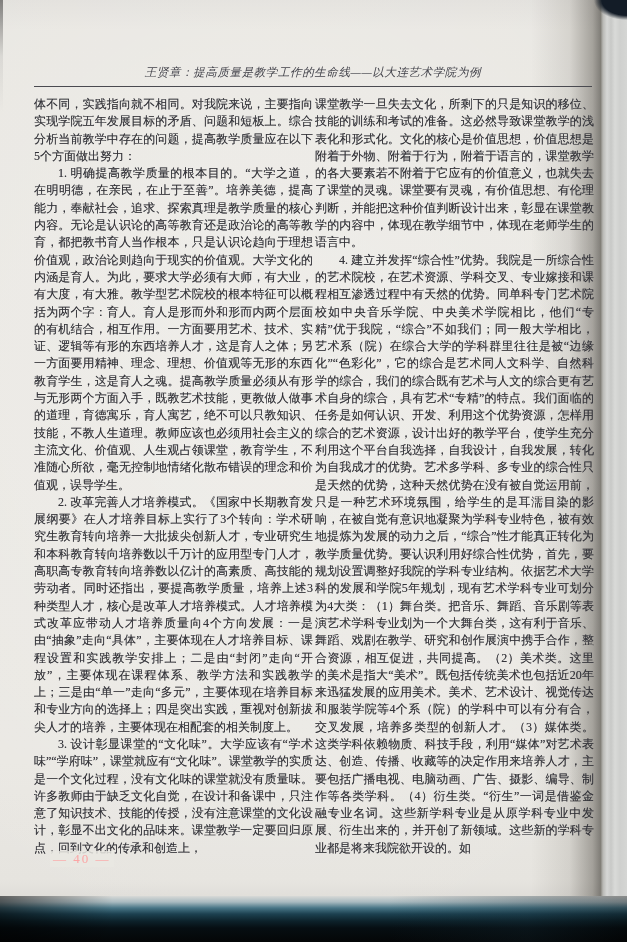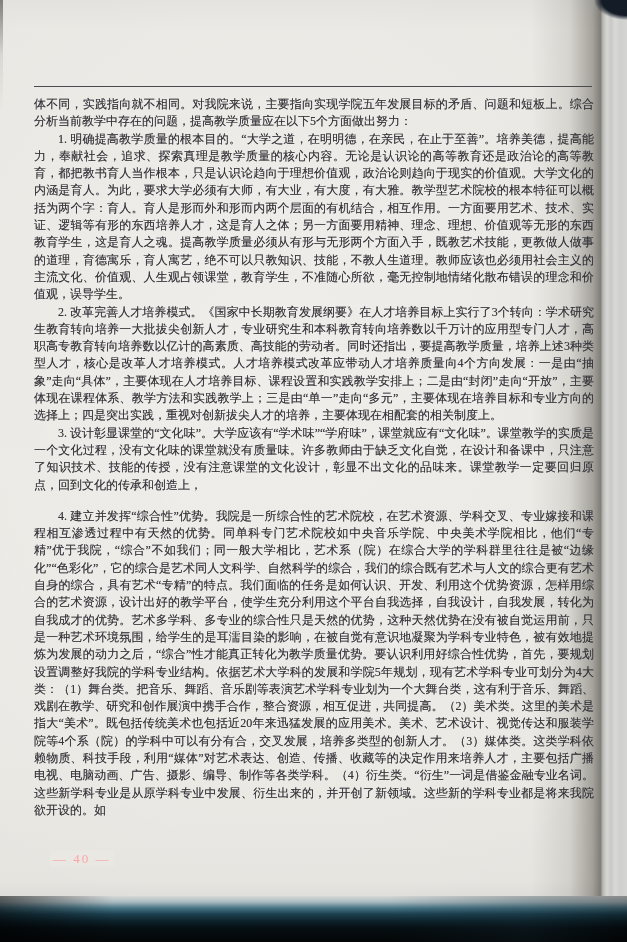--- a/index.html
+++ b/index.html
@@ -55,21 +55,21 @@
     font-style: italic;
     font-size: 11.5px; letter-spacing: 0.6px;
     color: #42424a;
   }
   #header-rule {
     position: absolute; left: 34px; top: 86px; width: 558px; height: 1px;
     background: #4a4a50;
   }
   #columns {
     position: absolute; left: 34px; top: 96px; width: 560px;
-    display: flex; gap: 14px; flex-direction: column;
+    display: flex; gap: 2px;
   }
   .col { flex: 1 1 0; }
   .col p {
     margin: 0;
     font-size: 12px;
     line-height: 17.3px;
     text-align: justify;
     color: #34343a;
     text-shadow: 0 0 0.5px rgba(52,52,58,0.55);
   }
@@ -83,30 +83,32 @@
 </head>
 <body>
 
 <div id="scan">
   <div id="paper"></div>
   <div id="page-curl"></div>
   <div id="next-page"></div>
   <div id="corner-tr"></div>
   <div id="left-edge"></div>
 
+  <div id="running-header">王贤章：提高质量是教学工作的生命线——以大连艺术学院为例</div>
   <div id="header-rule"></div>
 
   <div id="columns">
     <div class="col">
       <p>体不同，实践指向就不相同。对我院来说，主要指向实现学院五年发展目标的矛盾、问题和短板上。综合分析当前教学中存在的问题，提高教学质量应在以下5个方面做出努力：</p>
       <p class="indent">1. 明确提高教学质量的根本目的。“大学之道，在明明德，在亲民，在止于至善”。培养美德，提高能力，奉献社会，追求、探索真理是教学质量的核心内容。无论是认识论的高等教育还是政治论的高等教育，都把教书育人当作根本，只是认识论趋向于理想价值观，政治论则趋向于现实的价值观。大学文化的内涵是育人。为此，要求大学必须有大师，有大业，有大度，有大雅。教学型艺术院校的根本特征可以概括为两个字：育人。育人是形而外和形而内两个层面的有机结合，相互作用。一方面要用艺术、技术、实证、逻辑等有形的东西培养人才，这是育人之体；另一方面要用精神、理念、理想、价值观等无形的东西教育学生，这是育人之魂。提高教学质量必须从有形与无形两个方面入手，既教艺术技能，更教做人做事的道理，育德寓乐，育人寓艺，绝不可以只教知识、技能，不教人生道理。教师应该也必须用社会主义的主流文化、价值观、人生观占领课堂，教育学生，不准随心所欲，毫无控制地情绪化散布错误的理念和价值观，误导学生。</p>
       <p class="indent">2. 改革完善人才培养模式。《国家中长期教育发展纲要》在人才培养目标上实行了3个转向：学术研究生教育转向培养一大批拔尖创新人才，专业研究生和本科教育转向培养数以千万计的应用型专门人才，高职高专教育转向培养数以亿计的高素质、高技能的劳动者。同时还指出，要提高教学质量，培养上述3种类型人才，核心是改革人才培养模式。人才培养模式改革应带动人才培养质量向4个方向发展：一是由“抽象”走向“具体”，主要体现在人才培养目标、课程设置和实践教学安排上；二是由“封闭”走向“开放”，主要体现在课程体系、教学方法和实践教学上；三是由“单一”走向“多元”，主要体现在培养目标和专业方向的选择上；四是突出实践，重视对创新拔尖人才的培养，主要体现在相配套的相关制度上。</p>
       <p class="indent">3. 设计彰显课堂的“文化味”。大学应该有“学术味”“学府味”，课堂就应有“文化味”。课堂教学的实质是一个文化过程，没有文化味的课堂就没有质量味。许多教师由于缺乏文化自觉，在设计和备课中，只注意了知识技术、技能的传授，没有注意课堂的文化设计，彰显不出文化的品味来。课堂教学一定要回归原点，回到文化的传承和创造上，</p>
     </div>
     <div class="col">
+      <p>课堂教学一旦失去文化，所剩下的只是知识的移位、技能的训练和考试的准备。这必然导致课堂教学的浅表化和形式化。文化的核心是价值思想，价值思想是附着于外物、附着于行为，附着于语言的，课堂教学的各大要素若不附着于它应有的价值意义，也就失去了课堂的灵魂。课堂要有灵魂，有价值思想、有伦理判断，并能把这种价值判断设计出来，彰显在课堂教学的内容中，体现在教学细节中，体现在老师学生的语言中。</p>
       <p class="indent">4. 建立并发挥“综合性”优势。我院是一所综合性的艺术院校，在艺术资源、学科交叉、专业嫁接和课程相互渗透过程中有天然的优势。同单科专门艺术院校如中央音乐学院、中央美术学院相比，他们“专精”优于我院，“综合”不如我们；同一般大学相比，艺术系（院）在综合大学的学科群里往往是被“边缘化”“色彩化”，它的综合是艺术同人文科学、自然科学的综合，我们的综合既有艺术与人文的综合更有艺术自身的综合，具有艺术“专精”的特点。我们面临的任务是如何认识、开发、利用这个优势资源，怎样用综合的艺术资源，设计出好的教学平台，使学生充分利用这个平台自我选择，自我设计，自我发展，转化为自我成才的优势。艺术多学科、多专业的综合性只是天然的优势，这种天然优势在没有被自觉运用前，只是一种艺术环境氛围，给学生的是耳濡目染的影响，在被自觉有意识地凝聚为学科专业特色，被有效地提炼为发展的动力之后，“综合”性才能真正转化为教学质量优势。要认识利用好综合性优势，首先，要规划设置调整好我院的学科专业结构。依据艺术大学科的发展和学院5年规划，现有艺术学科专业可划分为4大类：（1）舞台类。把音乐、舞蹈、音乐剧等表演艺术学科专业划为一个大舞台类，这有利于音乐、舞蹈、戏剧在教学、研究和创作展演中携手合作，整合资源，相互促进，共同提高。（2）美术类。这里的美术是指大“美术”。既包括传统美术也包括近20年来迅猛发展的应用美术。美术、艺术设计、视觉传达和服装学院等4个系（院）的学科中可以有分有合，交叉发展，培养多类型的创新人才。（3）媒体类。这类学科依赖物质、科技手段，利用“媒体”对艺术表达、创造、传播、收藏等的决定作用来培养人才，主要包括广播电视、电脑动画、广告、摄影、编导、制作等各类学科。（4）衍生类。“衍生”一词是借鉴金融专业名词。这些新学科专业是从原学科专业中发展、衍生出来的，并开创了新领域。这些新的学科专业都是将来我院欲开设的。如</p>
     </div>
   </div>
 
   <div id="page-number">— 40 —</div>
 
   <div id="bottom-band"></div>
 </div>
 
 </body></html>

